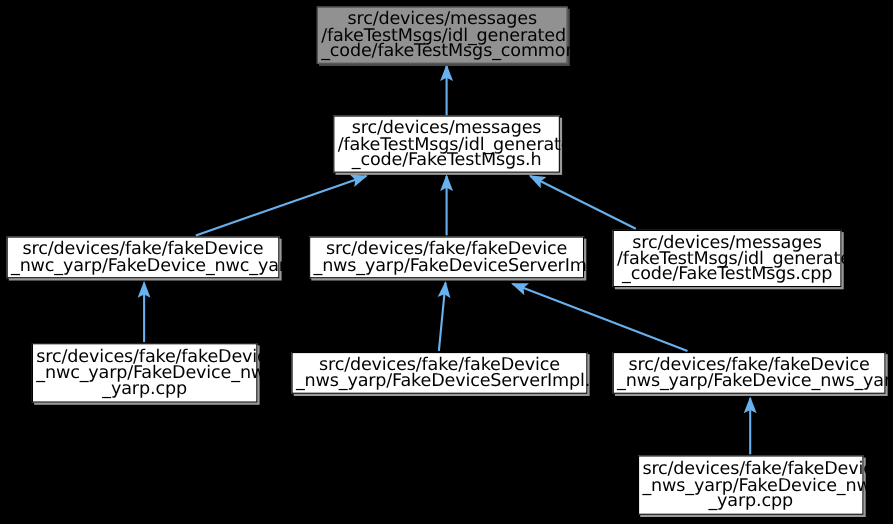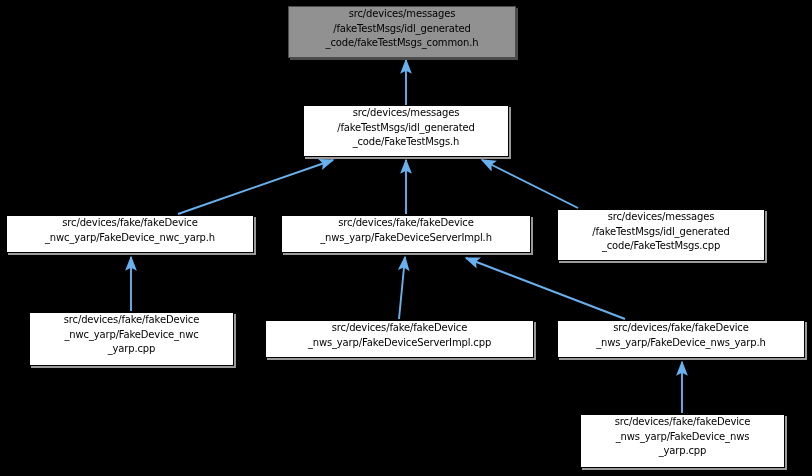--- a/index.html
+++ b/index.html
@@ -20,28 +20,28 @@
     left: 0;
     top: 0;
     width: 812px;
     height: 476px;
     pointer-events: none;
   }
   .node {
     position: absolute;
     box-sizing: border-box;
     display: flex;
-    align-items: flex-start;
+    align-items: center;
     justify-content: center;
     text-align: center;
     background: #ffffff;
     border: 1px solid #000000;
     box-shadow: 2px 2px 0 0 #9a9a9a;
     color: #000000;
-    font-size: 10px;
+    font-size: 16px;
     line-height: 14.6px;
     letter-spacing: -0.15px;
     white-space: pre-line;
     padding: 0 3px;
   }
   .node.root {
     background: #919191;
     border: 1px solid #4d4d4d;
     box-shadow: 2px 2px 0 0 #4a4a4a;
   }

